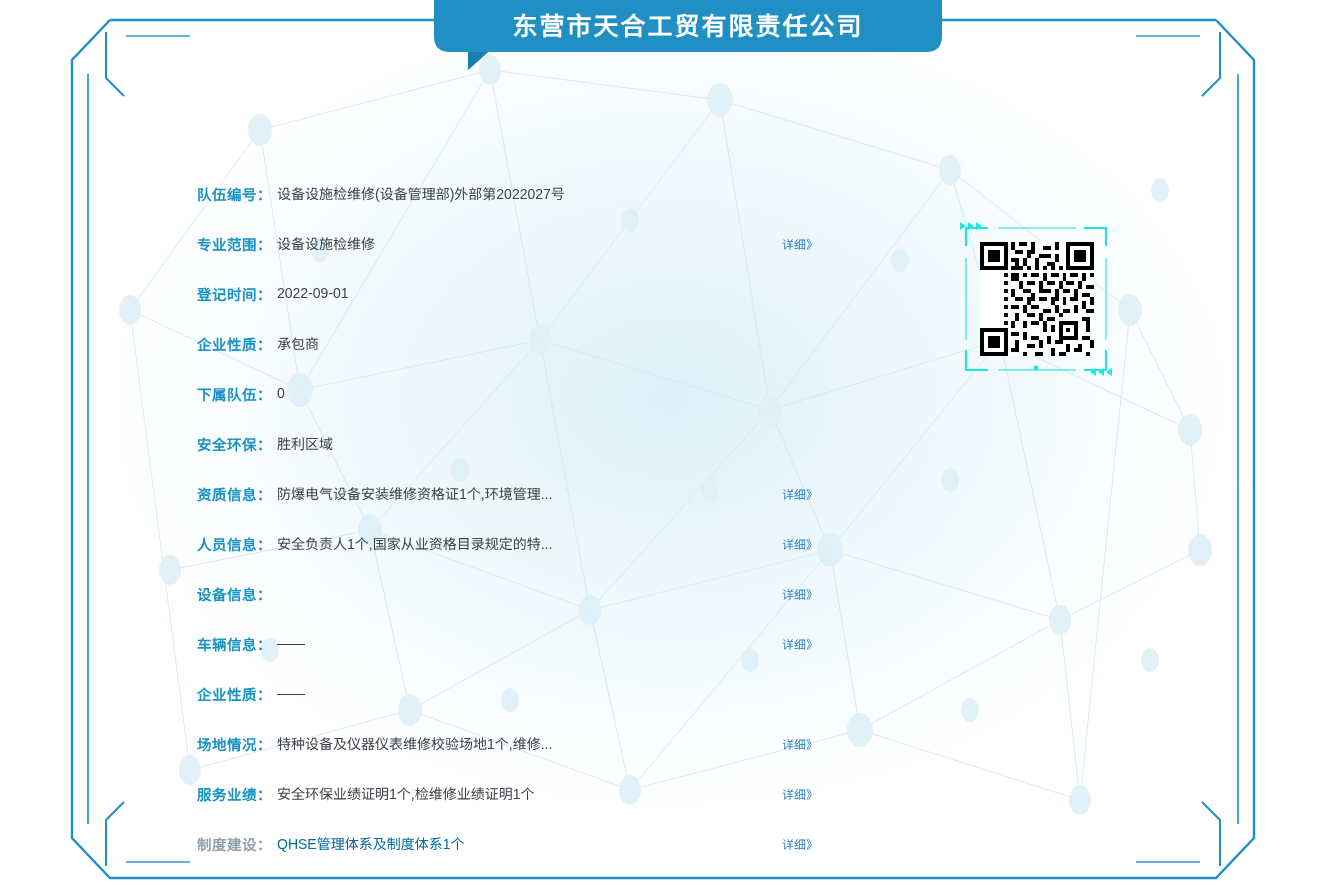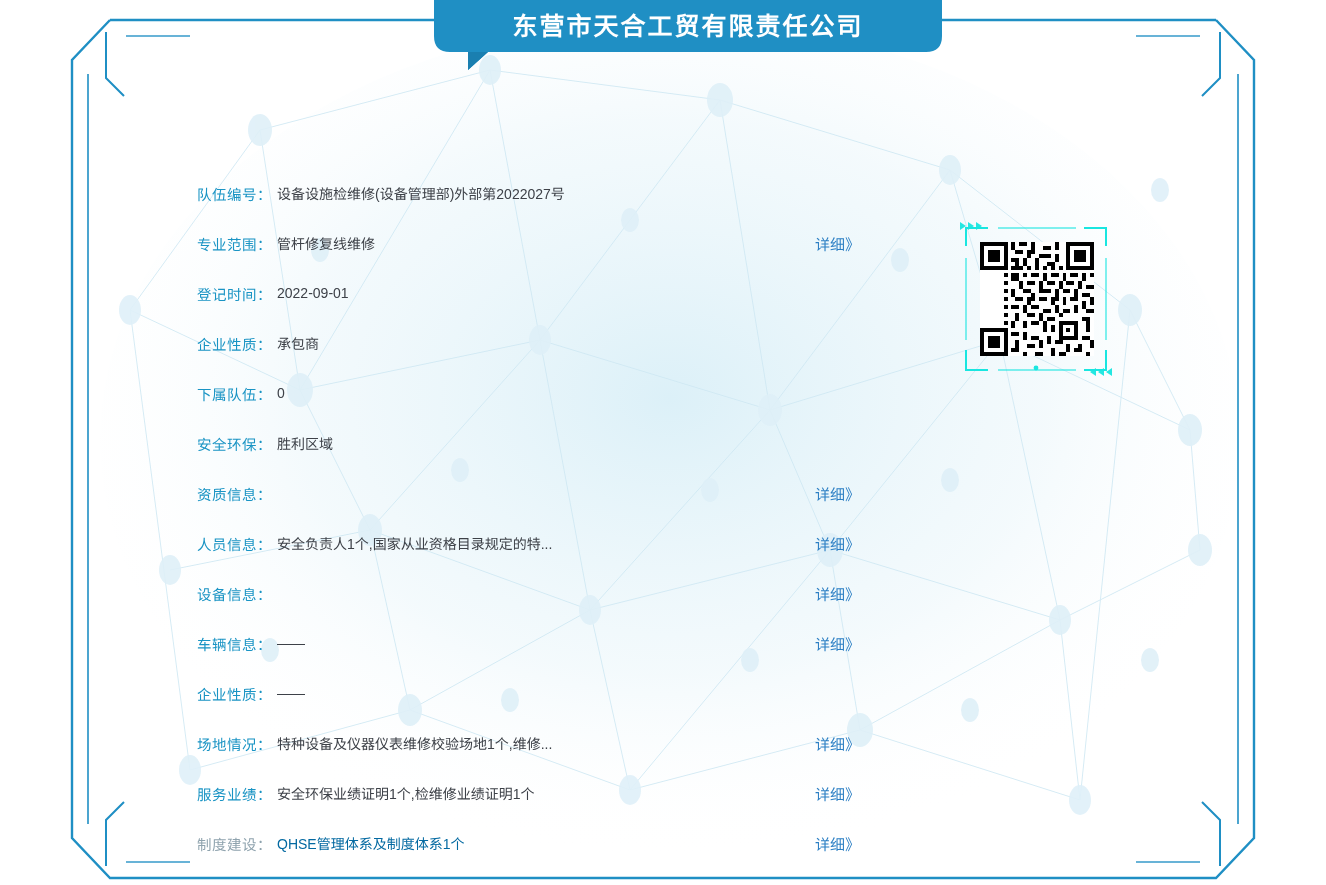--- a/index.html
+++ b/index.html
@@ -77,42 +77,42 @@
     position: relative;
     height: 50px;
     display: flex;
     align-items: center;
   }
   .info-label {
     width: 122px;
     text-align: right;
     color: #1a94c4;
     font-size: 14.5px;
-    font-weight: normal;
+    font-weight: bold;
     letter-spacing: 0.5px;
     flex: none;
   }
   .info-value {
     margin-left: 5px;
     color: #3d4148;
     font-size: 14px;
     white-space: nowrap;
     overflow: hidden;
     text-overflow: ellipsis;
     max-width: 420px;
   }
   .info-row.muted .info-label { color: #8fa3ae; }
   .info-row.muted .info-value { color: #0369a1; }
   .detail-link {
     position: absolute;
-    left: 665px;
+    left: 632px;
     top: 50%;
     transform: translateY(-50%);
     color: #2c7fc4;
-    font-size: 15px;
+    font-size: 12px;
     cursor: pointer;
     white-space: nowrap;
   }
 
   
   .qr-wrap {
     position: absolute;
     left: 958px;
     top: 218px;
     width: 156px;
@@ -230,41 +230,42 @@
   </svg>
   <div class="title-text">东营市天合工贸有限责任公司</div>
 
   <div class="info-list">
       <div class="info-row">
         <div class="info-label">队伍编号：</div>
         <div class="info-value">设备设施检维修(设备管理部)外部第2022027号</div>
       </div>
       <div class="info-row">
         <div class="info-label">专业范围：</div>
-        <div class="info-value">管杆修复线维修</div>
+        <div class="info-value">设备设施检维修</div>
         <div class="detail-link">详细》</div>
       </div>
       <div class="info-row">
         <div class="info-label">登记时间：</div>
         <div class="info-value">2022-09-01</div>
       </div>
       <div class="info-row">
         <div class="info-label">企业性质：</div>
         <div class="info-value">承包商</div>
       </div>
       <div class="info-row">
         <div class="info-label">下属队伍：</div>
         <div class="info-value">0</div>
       </div>
       <div class="info-row">
         <div class="info-label">安全环保：</div>
         <div class="info-value">胜利区域</div>
       </div>
       <div class="info-row">
         <div class="info-label">资质信息：</div>
+        <div class="info-value">防爆电气设备安装维修资格证1个,环境管理...</div>
         <div class="detail-link">详细》</div>
       </div>
       <div class="info-row">
         <div class="info-label">人员信息：</div>
         <div class="info-value">安全负责人1个,国家从业资格目录规定的特...</div>
         <div class="detail-link">详细》</div>
       </div>
       <div class="info-row">
         <div class="info-label">设备信息：</div>
         <div class="detail-link">详细》</div>

